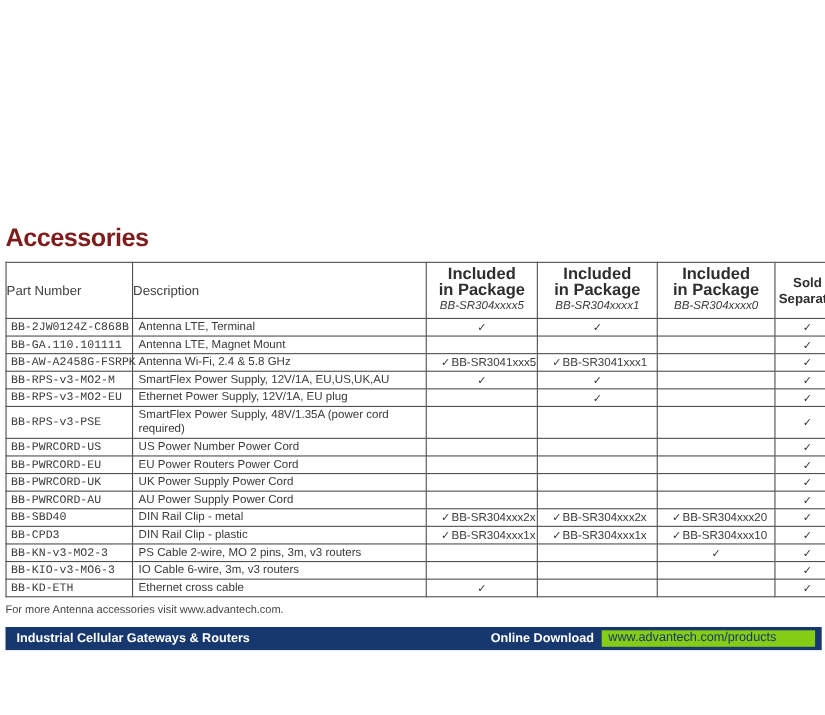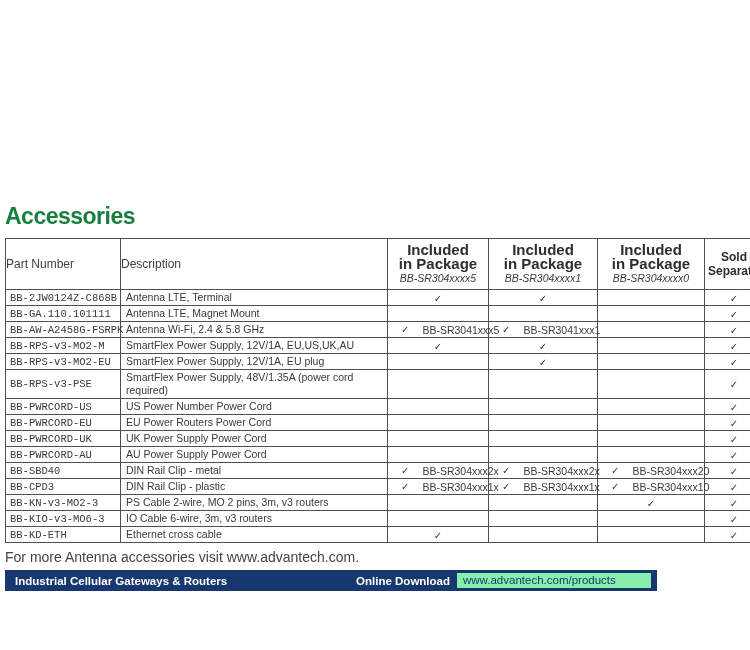--- a/index.html
+++ b/index.html
@@ -10,21 +10,21 @@
     position: relative;
     font-family: "Liberation Sans", sans-serif;
     color: #3a3a3a;
   }
   .page-title {
     position: absolute;
     left: 5px; top: 203px;
     font-size: 23px;
     font-weight: 700;
     letter-spacing: -0.5px;
-    color: #15803d;
+    color: #7f1d1d;
   }
   .acc-table {
     position: absolute;
     left: 5px; top: 238px;
     width: 758px;
     border-collapse: collapse;
     table-layout: fixed;
   }
   .acc-table col.c-part { width: 115px; }
   .acc-table col.c-desc { width: 267px; }
@@ -51,53 +51,53 @@
   .th-pkg .h-model { font-weight: 400; font-size: 10.5px; line-height: 13px; color: #3a3a3a; margin-top: 1px; font-style: italic; }
   .th-sold .h-line { font-weight: 700; font-size: 12px; line-height: 14px; color: #2e2e2e; text-align: center; }
   .th-sold .h-line2 { text-align: left; padding-left: 3px; white-space: nowrap; overflow: visible; }
   .acc-table td { height: 15px; font-size: 10.5px; }
   td.cell-part { padding-left: 4px; white-space: nowrap; font-family: Liberation Mono, monospace; }
   td.cell-desc { padding-left: 5px; line-height: 13px; }
   td.cell-center { text-align: center; }
   .check { font-size: 10px; color: #333; }
   .pkg-flex { display: flex; align-items: center; }
   .pkg-flex .check { margin-left: 13px; }
-  .pkg-flex .pkg-text { margin-left: 13px; white-space: nowrap; }
+  .pkg-flex .pkg-text { margin-left: 1px; white-space: nowrap; }
   tr.tall td { height: 28px; }
   .footnote {
     position: absolute;
     left: 5px; top: 549px;
-    font-size: 14px;
+    font-size: 10px;
     color: #444444;
   }
   .footer-bar {
     position: absolute;
     left: 5px; top: 570px;
-    width: 652px; height: 21px;
+    width: 742px; height: 21px;
     background: #17386e;
     display: flex;
     align-items: center;
   }
   .footer-left {
     flex: 1;
     margin-left: 10px;
     color: #ffffff;
     font-weight: 700;
     font-size: 11.5px;
     white-space: nowrap;
   }
   .footer-dl-label {
     color: #ffffff;
     font-weight: 700;
     font-size: 11.5px;
     white-space: nowrap;
     margin-left: 42px;
   }
   .footer-url-box {
-    background: #86efac;
+    background: #84cc16;
     color: #17386e;
     width: 188px;
     height: 15px;
     line-height: 15px;
     font-size: 11.5px;
     padding-left: 6px;
     margin-left: 7px;
     margin-right: 6px;
     white-space: nowrap;
     overflow: hidden;
@@ -180,21 +180,21 @@
       <tr>
         <td class="cell-part">BB-RPS-v3-MO2-M</td>
         <td class="cell-desc">SmartFlex Power Supply, 12V/1A, EU,US,UK,AU</td>
         <td class="cell-center"><span class="check">✓</span></td>
         <td class="cell-center"><span class="check">✓</span></td>
         <td></td>
         <td class="cell-center"><span class="check">✓</span></td>
       </tr>
       <tr>
         <td class="cell-part">BB-RPS-v3-MO2-EU</td>
-        <td class="cell-desc">SmartFlex Power Supply, 12V/1A, EU plug</td>
+        <td class="cell-desc">Ethernet Power Supply, 12V/1A, EU plug</td>
         <td></td>
         <td class="cell-center"><span class="check">✓</span></td>
         <td></td>
         <td class="cell-center"><span class="check">✓</span></td>
       </tr>
       <tr class="tall">
         <td class="cell-part">BB-RPS-v3-PSE</td>
         <td class="cell-desc">SmartFlex Power Supply, 48V/1.35A (power cord required)</td>
         <td></td>
         <td></td>

